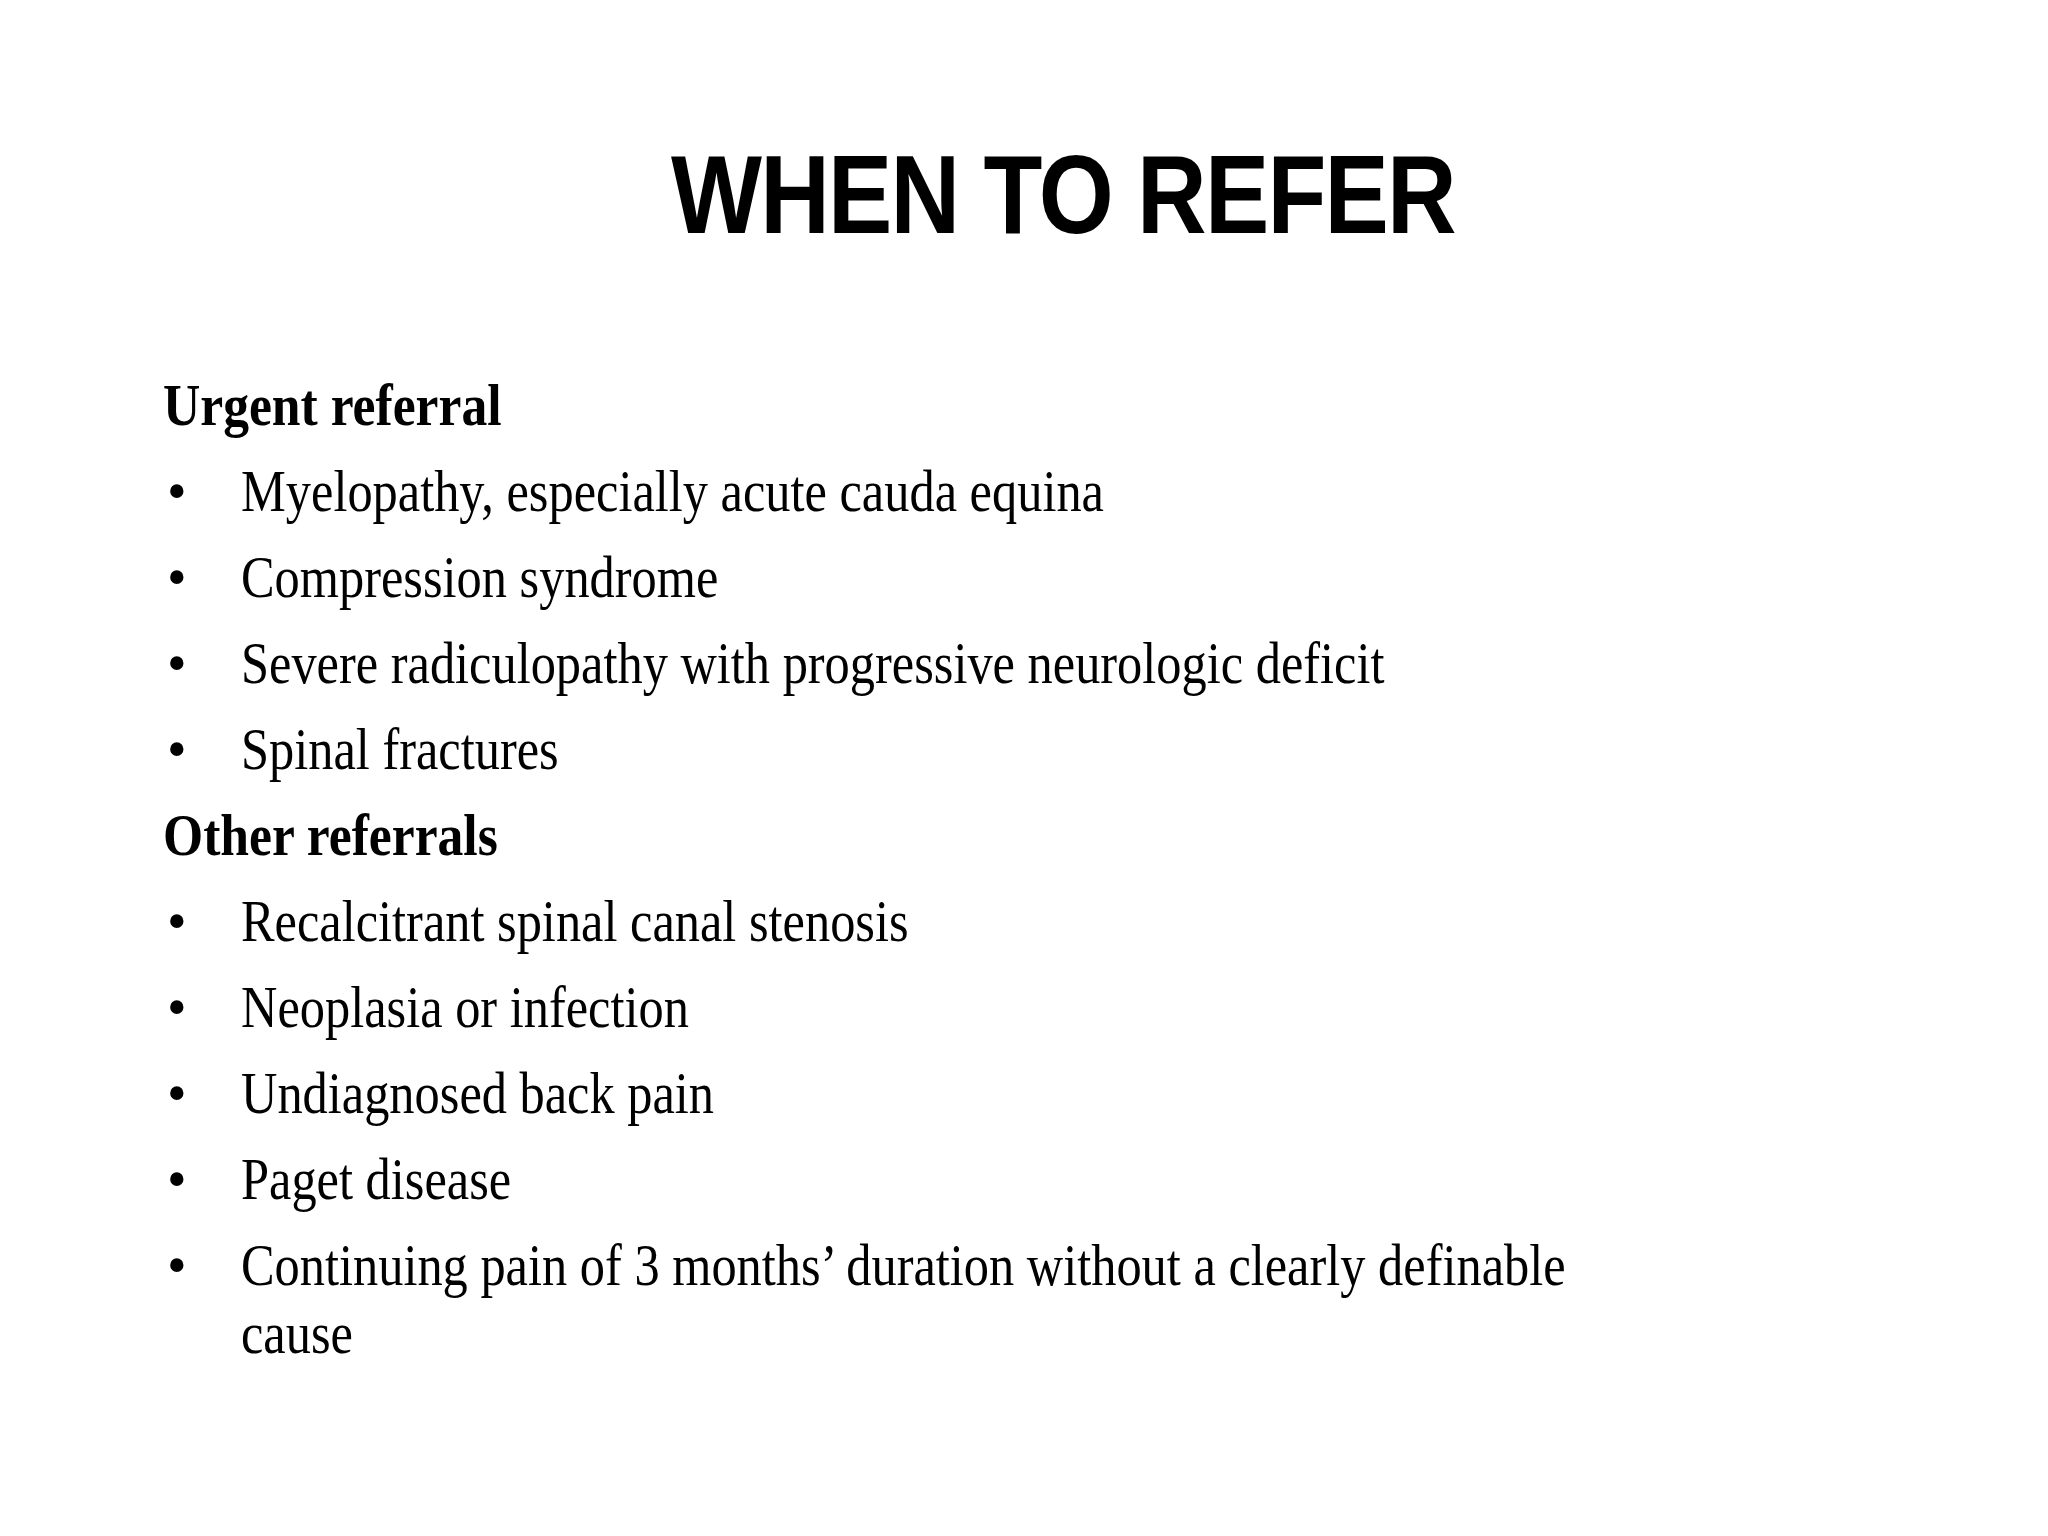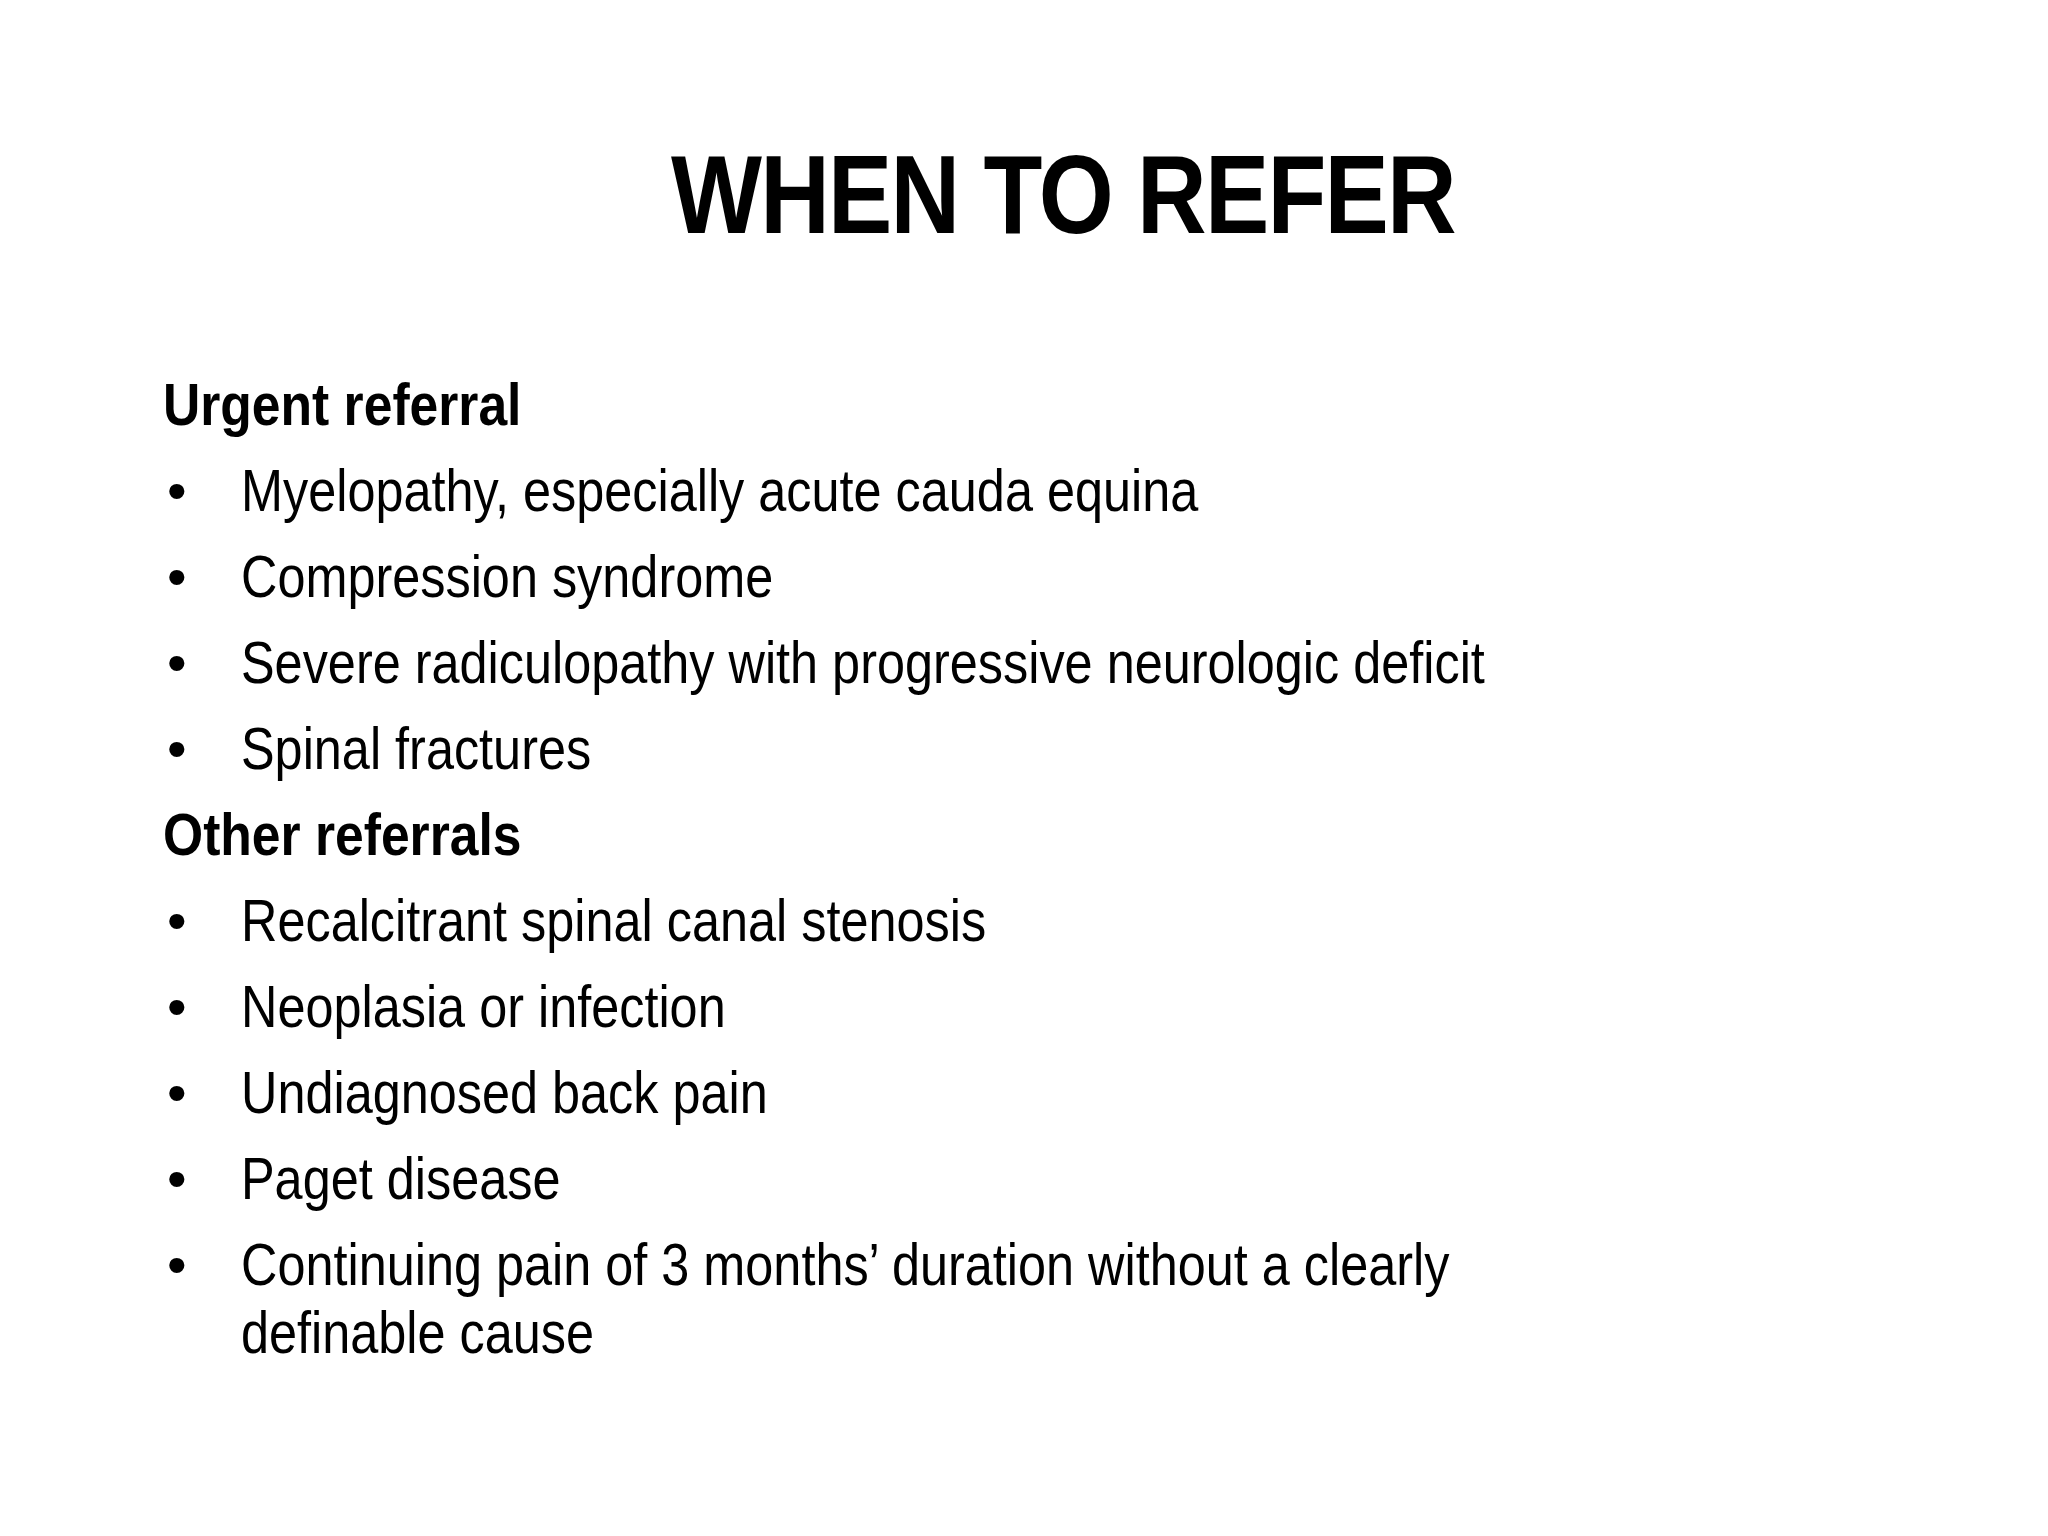--- a/index.html
+++ b/index.html
@@ -34,20 +34,21 @@
       line-height: 130px;
       letter-spacing: -2px;
       transform: scaleX(0.86);
       transform-origin: center;
     }
     .content {
       position: absolute;
       left: 124px;
       top: 362px;
       width: 1800px;
+      font-family: Liberation Serif, serif;
     }
     .section-heading {
       font-weight: bold;
       font-size: 60px;
       line-height: 86px;
       height: 86px;
       white-space: nowrap;
       transform: scaleX(0.86);
       transform-origin: left center;
     }

